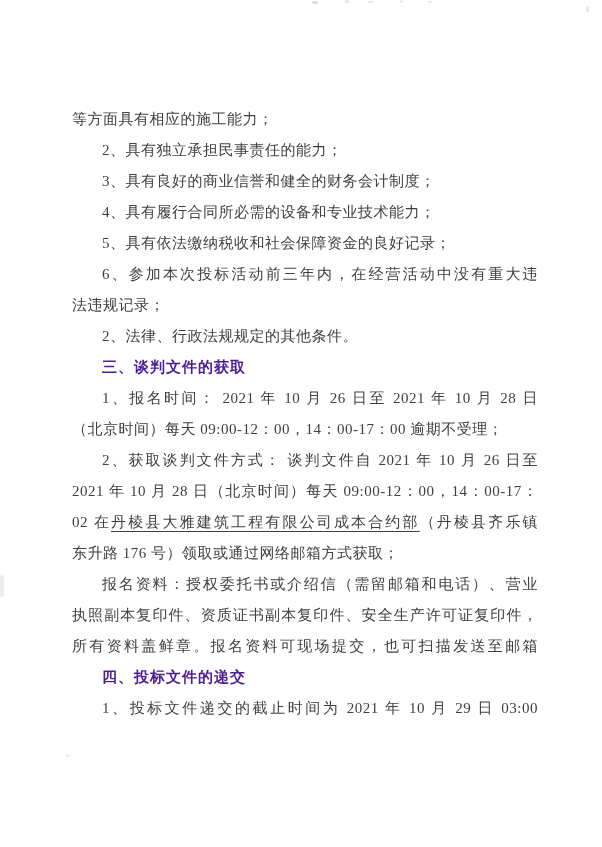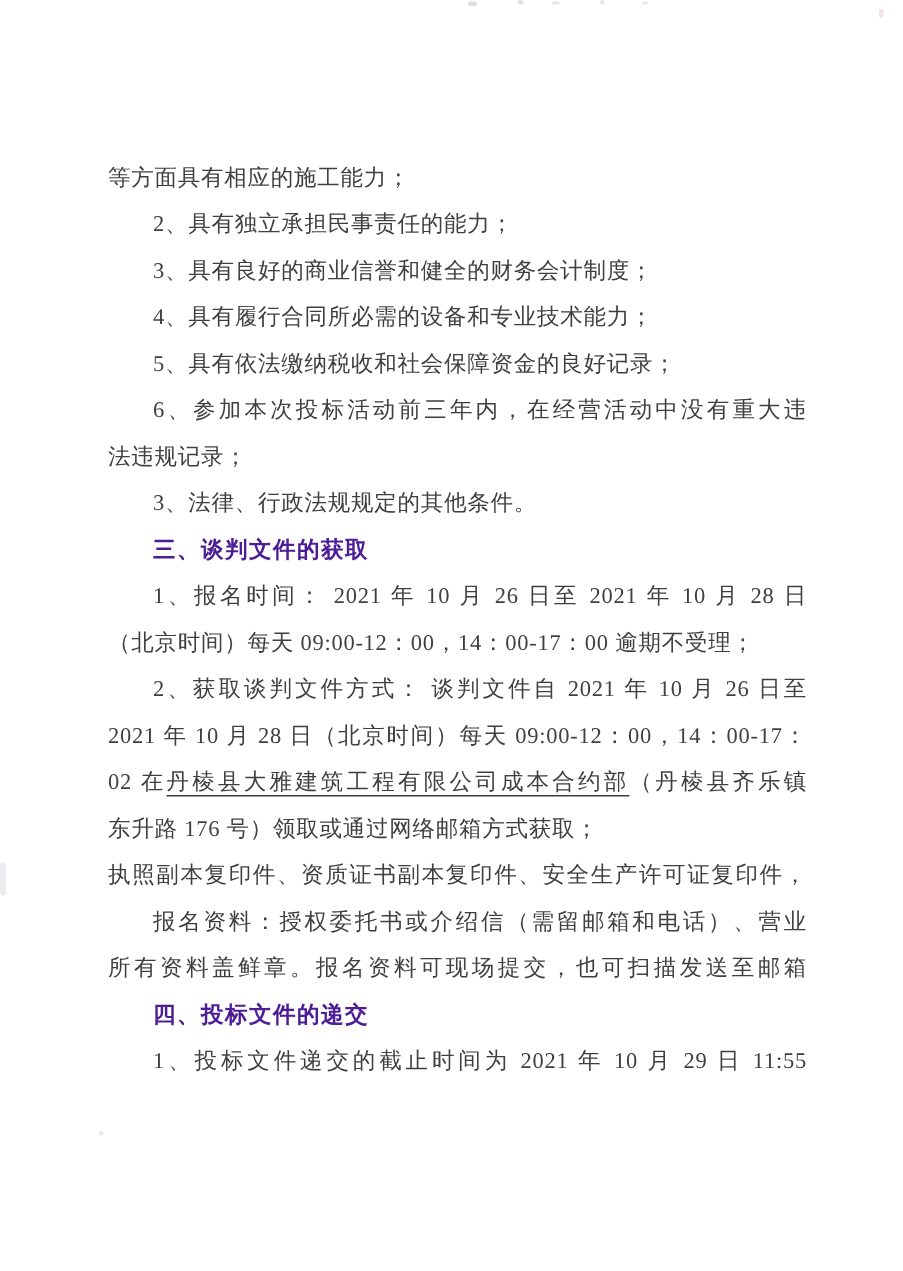--- a/index.html
+++ b/index.html
@@ -66,28 +66,28 @@
   <div class="artifact a8"></div>
 
   <div class="textblock">
     <div class="ln">等方面具有相应的施工能力；</div>
     <div class="ln indent">2、具有独立承担民事责任的能力；</div>
     <div class="ln indent">3、具有良好的商业信誉和健全的财务会计制度；</div>
     <div class="ln indent">4、具有履行合同所必需的设备和专业技术能力；</div>
     <div class="ln indent">5、具有依法缴纳税收和社会保障资金的良好记录；</div>
     <div class="ln indent fill">6、参加本次投标活动前三年内，在经营活动中没有重大违</div>
     <div class="ln">法违规记录；</div>
-    <div class="ln indent">3、法律、行政法规规定的其他条件。</div>
+    <div class="ln indent">2、法律、行政法规规定的其他条件。</div>
     <div class="ln indent bold">三、谈判文件的获取</div>
     <div class="ln indent fill">1、报名时间： 2021 年 10 月 26 日至 2021 年 10 月 28 日</div>
     <div class="ln">（北京时间）每天 09:00-12：00，14：00-17：00 逾期不受理；</div>
     <div class="ln indent fill">2、获取谈判文件方式： 谈判文件自 2021 年 10 月 26 日至</div>
     <div class="ln fill">2021 年 10 月 28 日（北京时间）每天 09:00-12：00，14：00-17：</div>
     <div class="ln fill"><span>02 在</span><span class="u">丹棱县大雅建筑工程有限公司成本合约部</span><span>（丹棱县齐乐镇</span></div>
     <div class="ln">东升路 176 号）领取或通过网络邮箱方式获取；</div>
+    <div class="ln indent fill">报名资料：授权委托书或介绍信（需留邮箱和电话）、营业</div>
     <div class="ln fill">执照副本复印件、资质证书副本复印件、安全生产许可证复印件，</div>
-    <div class="ln indent fill">报名资料：授权委托书或介绍信（需留邮箱和电话）、营业</div>
     <div class="ln fill">所有资料盖鲜章。报名资料可现场提交，也可扫描发送至邮箱</div>
     <div class="ln indent bold">四、投标文件的递交</div>
-    <div class="ln indent fill">1、投标文件递交的截止时间为 2021 年 10 月 29 日 11:55</div>
+    <div class="ln indent fill">1、投标文件递交的截止时间为 2021 年 10 月 29 日 03:00</div>
   </div>
 
 </div>
 
 </body></html>

